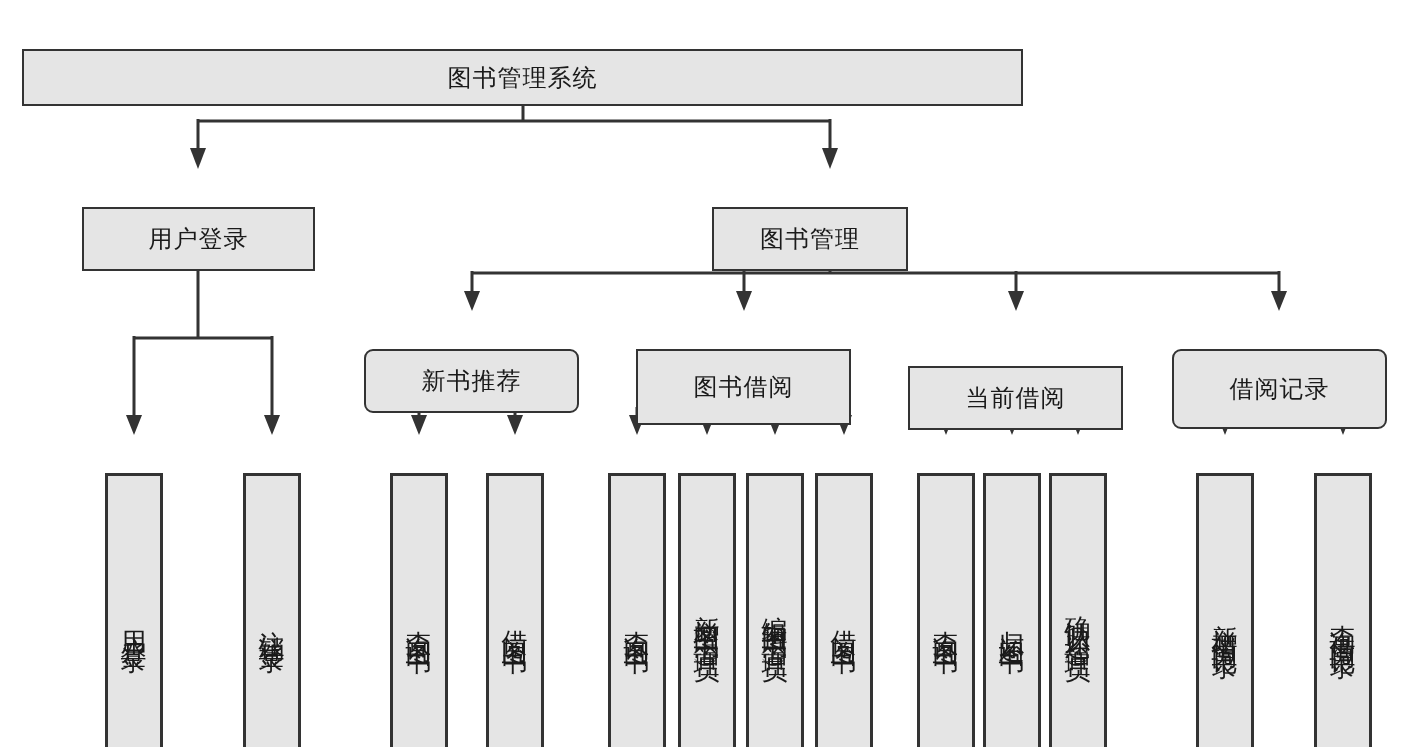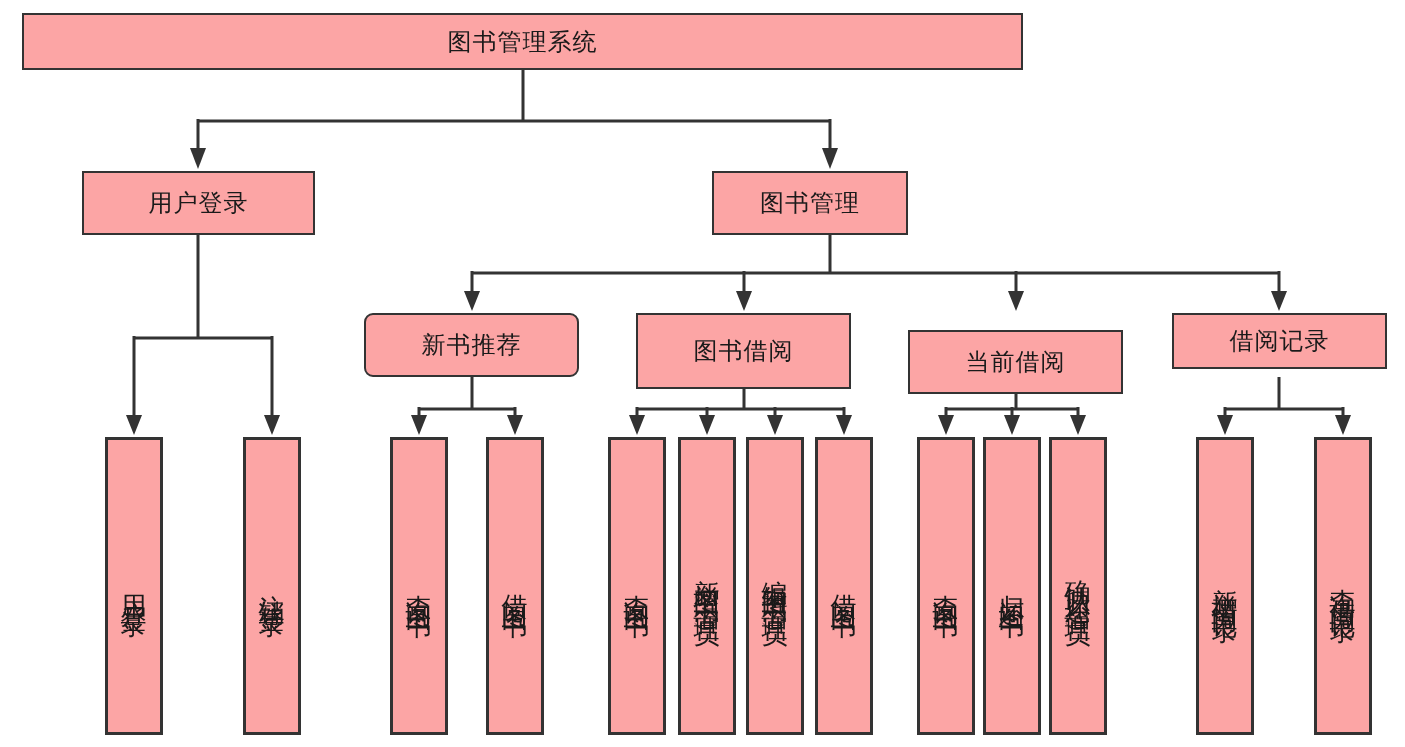--- a/index.html
+++ b/index.html
@@ -15,24 +15,25 @@
     background:var(--background);
     font-family:"DejaVu Sans","Liberation Sans",sans-serif;
     position:relative;overflow:hidden;
   }
   .stage{position:absolute;left:0;top:0;width:1405px;height:747px;}
   svg.connectors{position:absolute;left:0;top:0;pointer-events:none;}
   svg.connectors path{stroke:var(--line);stroke-width:3;fill:none;}
   svg.connectors polygon{fill:var(--line);stroke:none;}
   .box{
     position:absolute;box-sizing:border-box;
-    background:#fca5a5;border:2.5px solid var(--box-border);
+    background:#e5e5e5;border:2.5px solid var(--box-border);
     display:flex;align-items:center;justify-content:center;
     color:var(--text);font-size:24px;letter-spacing:1px;
     white-space:nowrap;
+    margin-top:36px;
   }
   .leaf{
     border-width:3px;
     writing-mode:vertical-rl;text-orientation:mixed;
     font-size:26px;letter-spacing:6px;line-height:1;
     width:58px;top:437px;height:298px;
   }
   .watermark{
     position:absolute;top:712px;right:10px;
     font-size:20px;color:var(--watermark);
@@ -82,21 +83,21 @@
   </svg>
 
   <div class="box" style="left:22px;top:13px;width:1001px;height:57px;border-width:2px;">图书管理系统</div>
 
   <div class="box" style="left:82px;top:171px;width:233px;height:64px;">用户登录</div>
   <div class="box" style="left:712px;top:171px;width:196px;height:64px;">图书管理</div>
 
   <div class="box" style="left:364px;top:313px;width:215px;height:64px;border-radius:9px;">新书推荐</div>
   <div class="box" style="left:636px;top:313px;width:215px;height:76px;">图书借阅</div>
   <div class="box" style="left:908px;top:330px;width:215px;height:64px;">当前借阅</div>
-  <div class="box" style="left:1172px;top:313px;width:215px;height:56px;">借阅记录</div>
+  <div class="box" style="left:1172px;top:313px;width:215px;height:80px;border-radius:9px;">借阅记录</div>
 
   <div class="box leaf" style="left:105px;">用户登录</div>
   <div class="box leaf" style="left:243px;">注销登录</div>
 
   <div class="box leaf" style="left:390px;">查询图书</div>
   <div class="box leaf" style="left:486px;">借阅图书</div>
 
   <div class="box leaf" style="left:608px;">查询图书</div>
   <div class="box leaf" style="left:678px;">新增图书（管理员）</div>
   <div class="box leaf" style="left:746px;">编辑图书（管理员）</div>

